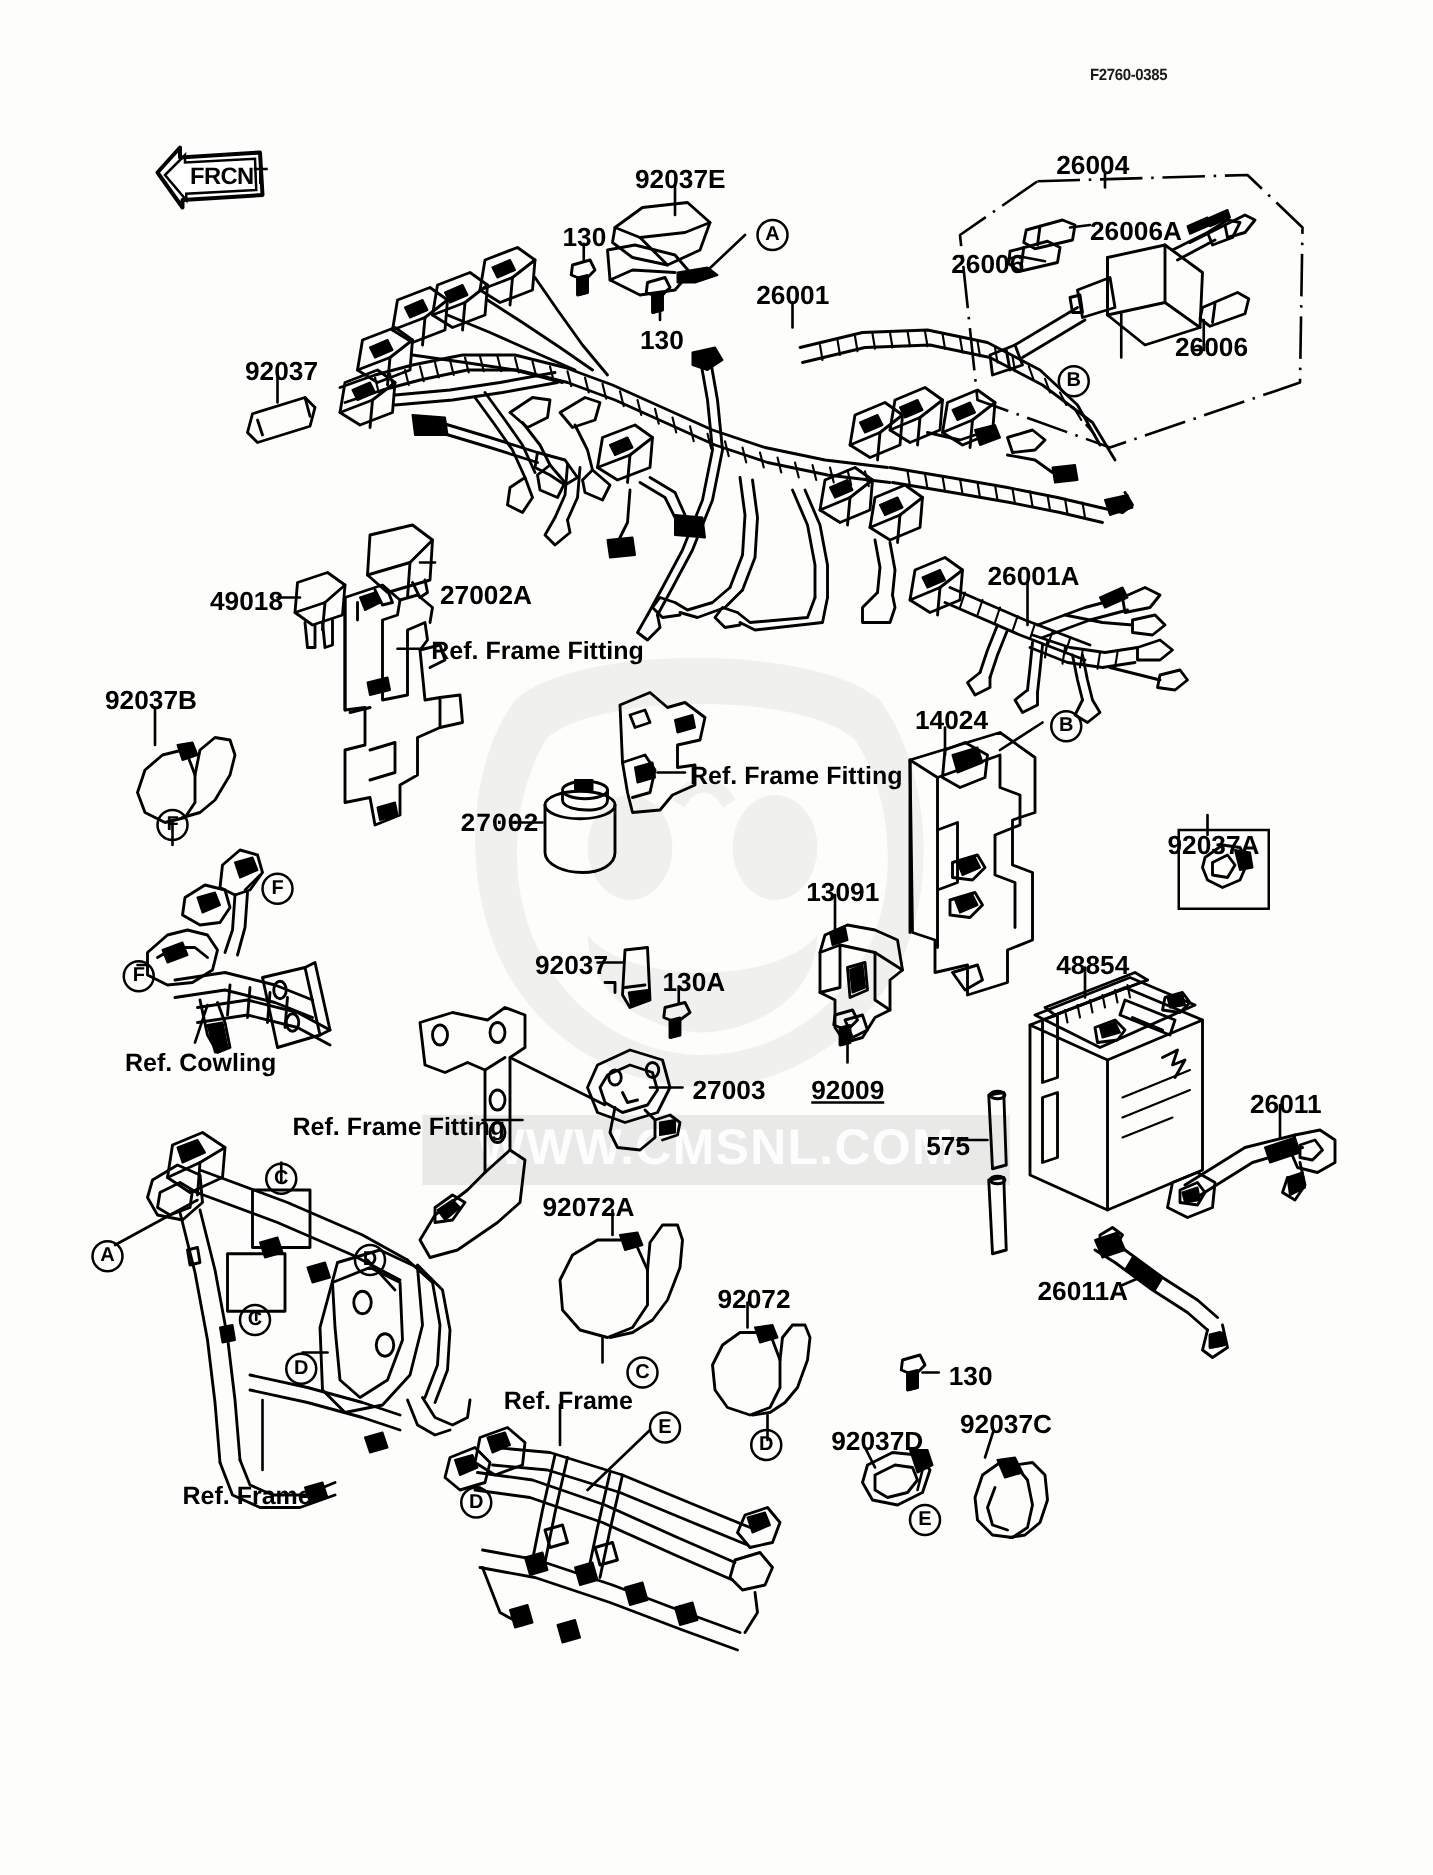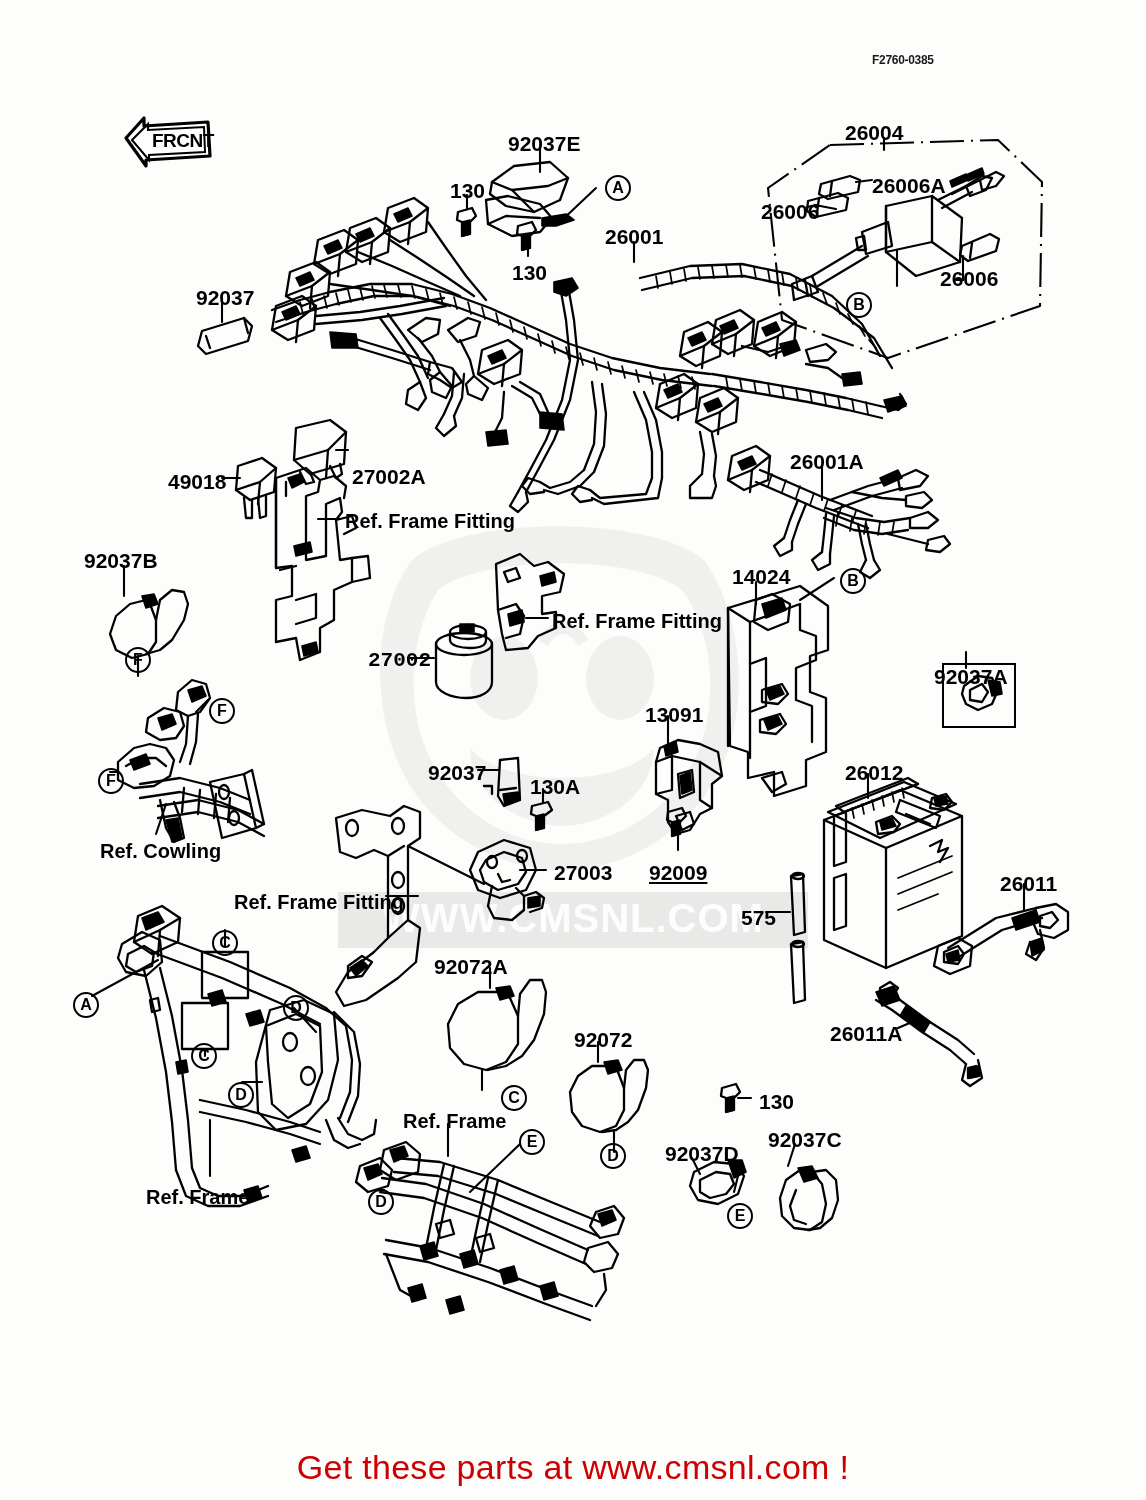--- a/index.html
+++ b/index.html
@@ -864,21 +864,21 @@
       <div class="lbl" style="left: 352px; top: 441px; margin-top: 24px;">27002A</div>
       <div class="lbl" style="left: 168px; top: 470px;">49018</div>
       <div class="lbl ref" style="left: 345px; top: 510px;">Ref. Frame Fitting</div>
       <div class="lbl" style="left: 84px; top: 549px;">92037B</div>
       <div class="lbl" style="left: 790px; top: 450px;">26001A</div>
       <div class="lbl" style="left: 732px; top: 565px;">14024</div>
       <div class="lbl ref" style="left: 552px; top: 610px;">Ref. Frame Fitting</div>
       <div class="lbl" style="left: 934px; top: 665px;">92037A</div>
       <div class="lbl" style="left: 368px; top: 649px; font-family: Liberation Mono, monospace;">27002</div>
       <div class="lbl" style="left: 645px; top: 703px;">13091</div>
-      <div class="lbl" style="left: 845px; top: 761px;">26012</div>
+      <div class="lbl" style="left: 845px; top: 761px;">48854</div>
       <div class="lbl" style="left: 428px; top: 761px;">92037</div>
       <div class="lbl" style="left: 530px; top: 775px;">130A</div>
       <div class="lbl ref" style="left: 100px; top: 840px;">Ref. Cowling</div>
       <div class="lbl" style="left: 554px; top: 861px;">27003</div>
       <div class="lbl" style="left: 649px; top: 861px; text-decoration: underline;">92009</div>
       <div class="lbl ref" style="left: 234px; top: 891px;">Ref. Frame Fitting</div>
       <div class="lbl" style="left: 741px; top: 906px;">575</div>
       <div class="lbl" style="left: 1000px; top: 872px;">26011</div>
       <div class="lbl" style="left: 434px; top: 955px;">92072A</div>
       <div class="lbl" style="left: 830px; top: 1022px;">26011A</div>
@@ -902,15 +902,14 @@
       <div class="callout" style="left: 191px; top: 1043px;">C</div>
       <div class="callout" style="left: 283px; top: 995px;">D</div>
       <div class="callout" style="left: 228px; top: 1082px;">D</div>
       <div class="callout" style="left: 501px; top: 1085px;">C</div>
       <div class="callout" style="left: 600px; top: 1143px;">D</div>
       <div class="callout" style="left: 519px; top: 1129px;">E</div>
       <div class="callout" style="left: 368px; top: 1189px;">D</div>
       <div class="callout" style="left: 727px; top: 1203px;">E</div>
     </div>
 
-  <div id="footer">Get these parts at www.cmsnl.com !</div>
 
 </div>
 
 </body></html>

